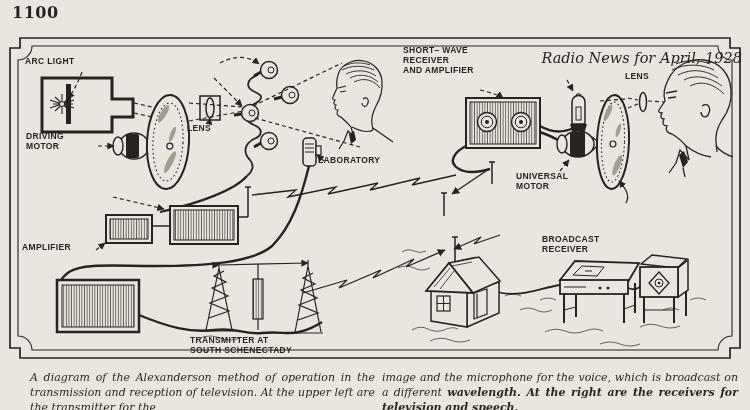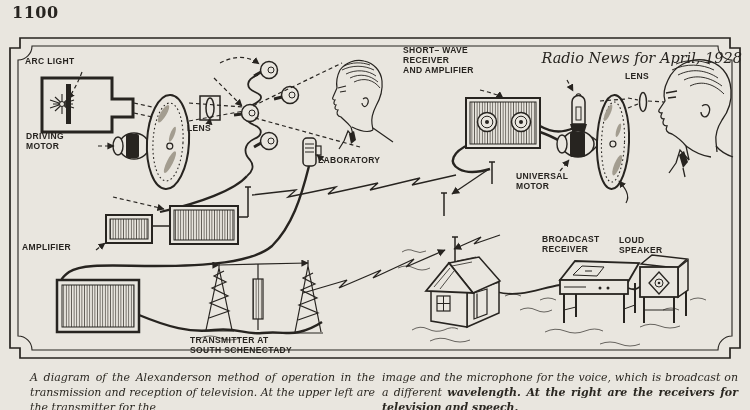--- a/index.html
+++ b/index.html
@@ -302,19 +302,17 @@
   <div class="lbl" style="left:190px;top:336px;width:144px">TRANSMITTER  AT
 SOUTH  SCHENECTADY</div>
   <div class="lbl" style="left:403px;top:46px;width:104px">SHORT– WAVE
 RECEIVER
 AND  AMPLIFIER</div>
   <div class="lbl" style="left:516px;top:172px;width:84px">UNIVERSAL
 MOTOR</div>
   <div class="lbl" style="left:625px;top:72px;width:44px">LENS</div>
   <div class="lbl" style="left:542px;top:235px;width:84px">BROADCAST
 RECEIVER</div>
-  <div class="lbl" style="left:619px;top:236px;width:84px">LOUD
-SPEAKER</div>
 
   <div class="caption cap-left">A diagram of the Alexanderson method of operation in the transmission and reception of television.  At the upper left are the transmitter for the</div>
   <div class="caption cap-right"><span>image and the microphone for the voice, which is broadcast on a different </span><span class="cap-bold">wavelength.  At the right are the receivers for television and speech.</span></div>
 
 </div>
 
 </body></html>

